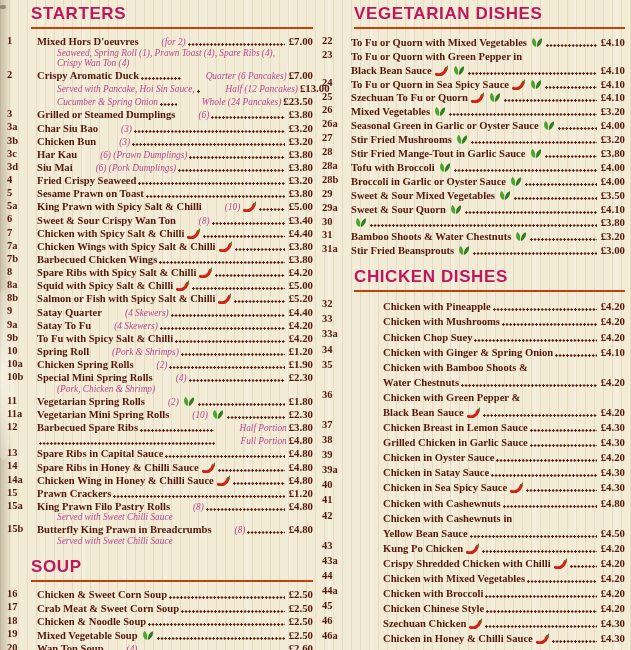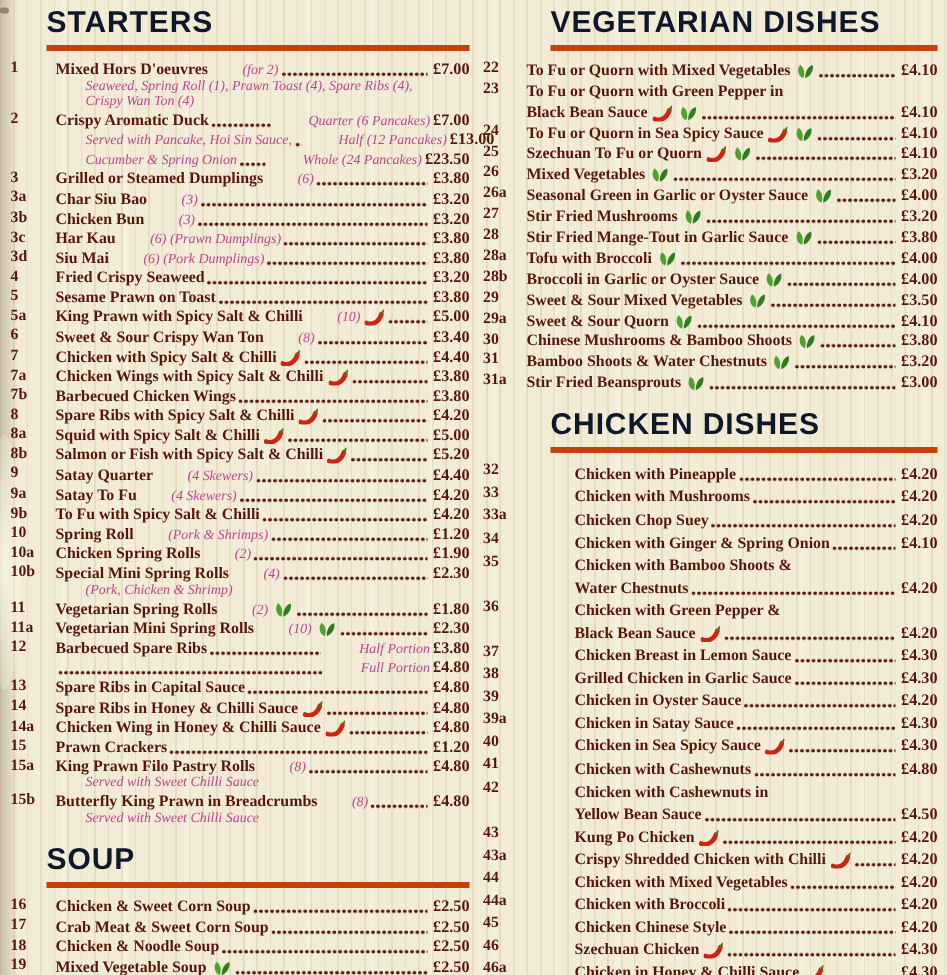--- a/index.html
+++ b/index.html
@@ -17,25 +17,25 @@
   .photo-ghost{position:absolute;left:-8px;top:290px;width:22px;height:170px;border-radius:50%;
     background:radial-gradient(ellipse, rgba(255,250,238,0.85), rgba(255,250,238,0));}
 
   .col{position:absolute;top:2px;}
   .col-left{left:7px;width:306px;}
   .col-right{left:322px;width:303px;}
 
   .sec + .sec{margin-top:9px;}
   .sec-title{
     font-family:"Liberation Sans",sans-serif;font-weight:bold;
-    font-size:20px;letter-spacing:0.6px;color:#0f172a;
+    font-size:17px;letter-spacing:0.6px;color:#be185d;
     margin:0 0 5px 24px;padding:2px 0 3px 0;
-    border-bottom:4px solid #c2410c;
+    border-bottom:2px solid #c2410c;
   }
-  .col-right .sec-title{margin-left:45px;}
+  .col-right .sec-title{margin-left:32px;}
   .sec-chicken{margin-top:6px;}
 
   .item{display:flex;}
   .num{flex:0 0 30px;font-weight:bold;font-size:10.5px;color:#551709;padding-top:1px;}
   .col-right .num{flex-basis:29px;}
   .content{flex:1;min-width:0;display:flex;flex-direction:column;}
 
   .line{display:flex;align-items:flex-end;height:13.15px;}
   .sec-soup .line{height:13.5px;}
   .sec-veg .line{height:13.9px;align-items:flex-end;}
@@ -774,21 +774,20 @@
               </span>
               <div class="leader"></div>
               <span class="price">£4.10</span>
             </div>
           </div>
         </div>
         <div class="item">
           <div class="num">30</div>
           <div class="content">
             <div class="line">
-              <span class="t-name">Chinese Mushrooms &amp; Bamboo Shoots</span>
               <span class="icon">
                 <svg width="13" height="11" viewBox="0 0 14 12">
                   <path d="M5.8 11 C1.8 9.2 1.2 4.2 3.6 1.2 C6.8 3.2 7.4 8.2 5.8 11Z" fill="#4ca32d"></path>
                   <path d="M7.4 11 C7 7 9.2 2.4 12.8 1.4 C13.8 5.6 10.9 9.6 7.4 11Z" fill="#2f7d1f"></path>
                 </svg>
               </span>
               <div class="leader"></div>
               <span class="price">£3.80</span>
             </div>
           </div>

